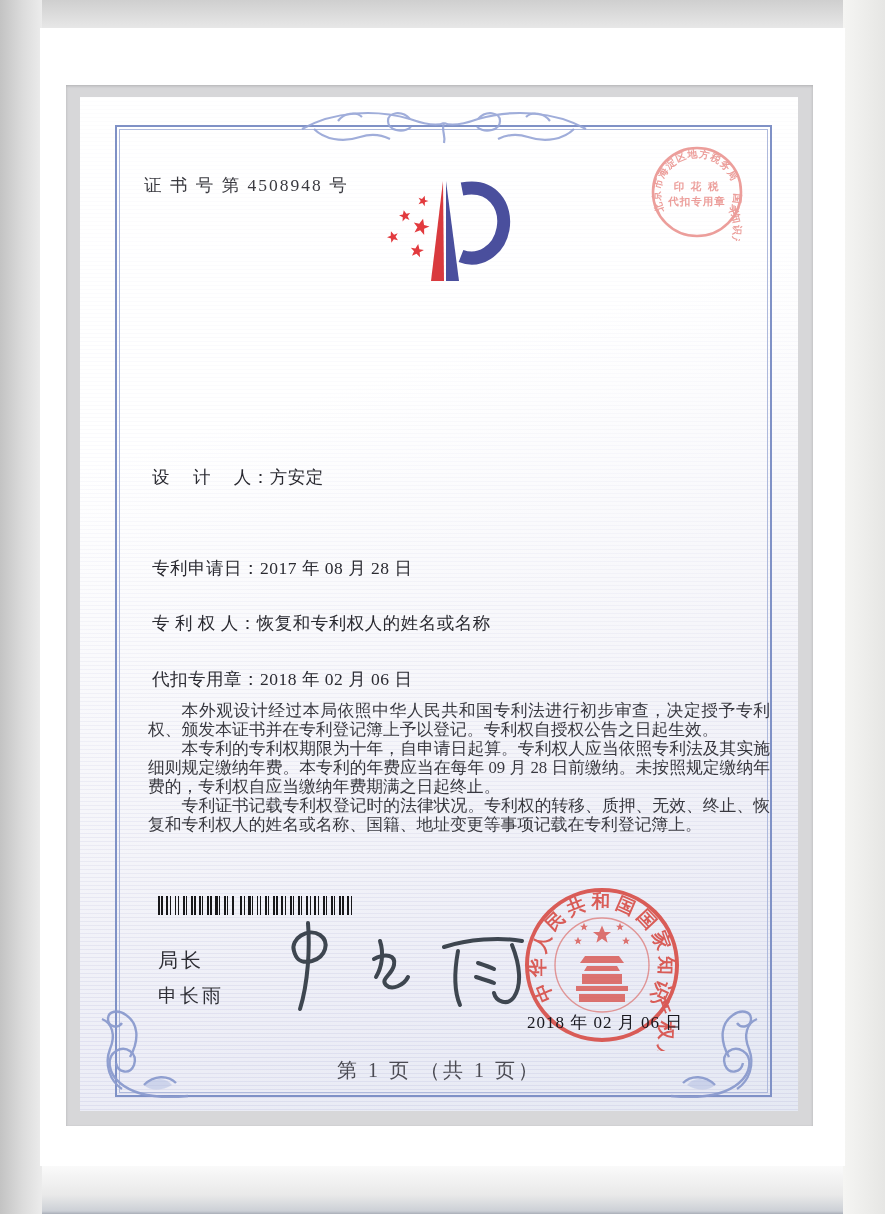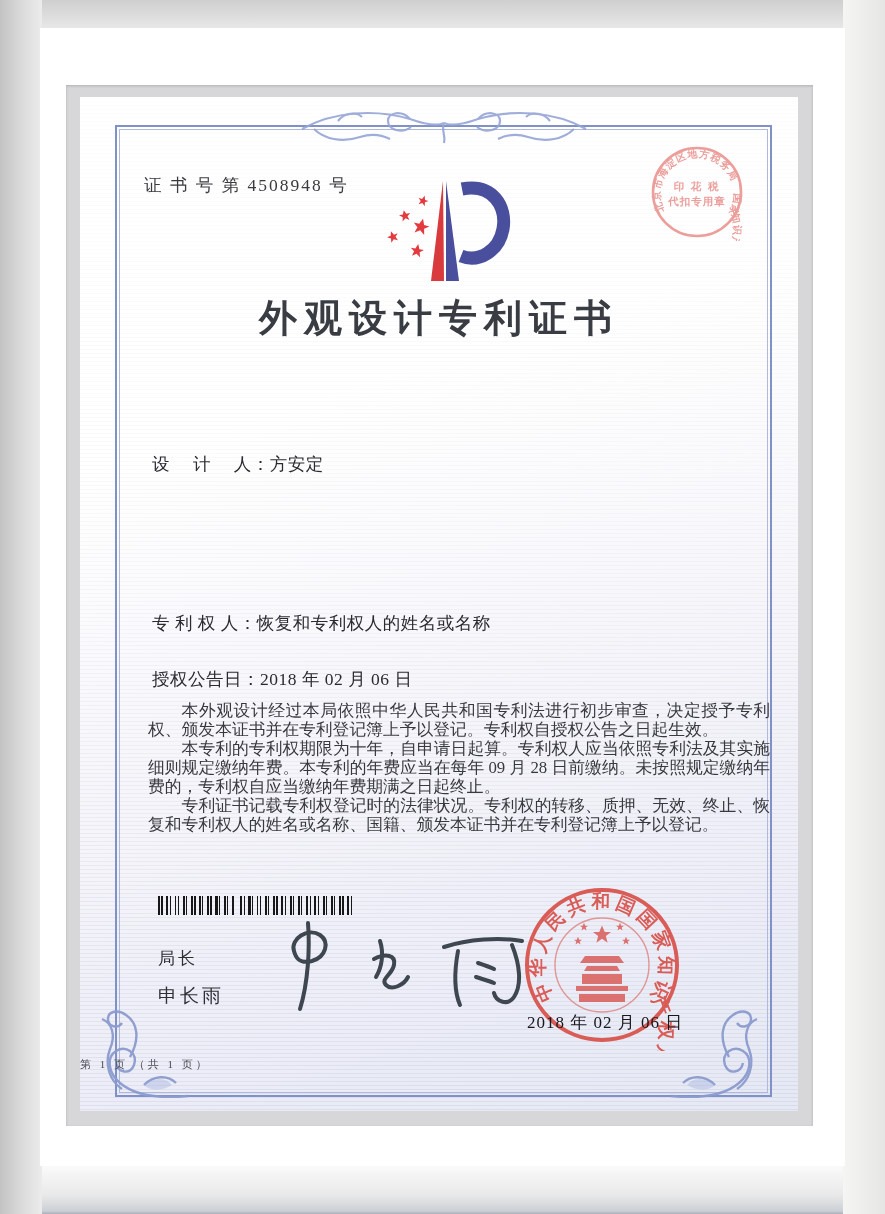--- a/index.html
+++ b/index.html
@@ -26,27 +26,27 @@
   .cert-number{position:absolute;left:64px;top:76px;font-size:17.5px;color:#3a3a40;letter-spacing:2px;}
   .logo{position:absolute;left:287px;top:82px;width:145px;height:112px;}
   .cert-title{position:absolute;left:0;top:196px;width:100%;text-align:center;font-size:38px;font-weight:700;
               color:#393d43;letter-spacing:7px;}
   .field{position:absolute;left:72px;font-size:17.5px;color:#2a2a31;letter-spacing:.5px;white-space:nowrap;}
   .body-text{position:absolute;left:68px;top:604px;width:622px;}
   .body-text p{margin:0;font-size:16.8px;line-height:19px;color:#38383f;text-align:justify;text-indent:2em;}
   .barcode{position:absolute;left:78px;top:799px;width:196px;height:19px;background:
      repeating-linear-gradient(90deg,#17171a 0 1.5px,transparent 1.5px 3px,#17171a 3px 4.5px,transparent 4.5px 8px,
      #17171a 8px 10px,transparent 10px 11.5px,#17171a 11.5px 12.5px,transparent 12.5px 16.5px);}
-  .director-title{position:absolute;left:78px;top:850px;font-size:17px;color:#2e2e35;letter-spacing:3px;font-family:Liberation Sans, sans-serif;}
+  .director-title{position:absolute;left:78px;top:850px;font-size:20px;color:#2e2e35;letter-spacing:3px;font-family:Liberation Sans, sans-serif;}
   .director-name{position:absolute;left:78px;top:886px;font-size:19px;color:#2e2e35;letter-spacing:3px;font-family:Liberation Sans, sans-serif;}
   .signature{position:absolute;left:182px;top:818px;width:295px;height:105px;}
   .seal{position:absolute;left:436px;top:782px;width:172px;height:172px;opacity:.92;}
   .seal-date{position:absolute;left:447px;top:914px;font-size:17px;color:#17171e;letter-spacing:1px;white-space:nowrap;}
   .tax-stamp{position:absolute;left:568px;top:46px;width:98px;height:98px;opacity:.85;}
-  .page-footer{position:absolute;left:0;top:960px;width:100%;font-size:11px;color:#4b4b53;letter-spacing:3px;}
+  .page-footer{position:absolute;left:0;top:960px;width:100%;text-align:center;font-size:20px;color:#4b4b53;letter-spacing:3px;}
 </style>
 </head>
 <body>
 
 <div class="scene">
   <div class="f-top"></div>
   <div class="f-bottom"></div>
   <div class="f-left"></div>
   <div class="f-right"></div>
   <div class="f-face"></div>
@@ -101,30 +101,30 @@
       <path d="M95,10 C126,4 140,28 136,50 C132,72 112,84 94,77" fill="none" stroke="#4a4f9d" stroke-width="13"></path>
       <path d="M76,2 L64,102 L77,102 Z" fill="#d93a3e"></path>
       <path d="M79,2 L79,102 L92,102 Z" fill="#4a4f9d"></path>
       <use href="#st" fill="#e23a3e" transform="translate(56,22) scale(0.55) rotate(18)"></use>
       <use href="#st" fill="#e23a3e" transform="translate(38,37) scale(0.6) rotate(-12)"></use>
       <use href="#st" fill="#e23a3e" transform="translate(54,48) scale(0.85) rotate(14)"></use>
       <use href="#st" fill="#e23a3e" transform="translate(26,58) scale(0.6) rotate(-20)"></use>
       <use href="#st" fill="#e23a3e" transform="translate(50,72) scale(0.7) rotate(10)"></use>
     </svg>
 
-    <div class="cert-title">外观设计专利证书</div>
 
-    <div class="field" style="top:355px"><span>设　 计　 人：</span><span>方安定</span></div>
+    <div class="field" style="top:368px"><span>设　 计　 人：</span><span>方安定</span></div>
+    <div class="field" style="top:459px"><span>专利申请日：</span><span>2017 年 08 月 28 日</span></div>
     <div class="field" style="top:514px"><span>专 利 权 人：</span><span>恢复和专利权人的姓名或名称</span></div>
-    <div class="field" style="top:570px"><span>授权公告日：</span><span>2018 年 02 月 06 日</span></div>
+    <div class="field" style="top:570px"><span>代扣专用章：</span><span>2018 年 02 月 06 日</span></div>
 
     <div class="body-text">
       <p>本外观设计经过本局依照中华人民共和国专利法进行初步审查，决定授予专利权、颁发本证书并在专利登记簿上予以登记。专利权自授权公告之日起生效。</p>
       <p>本专利的专利权期限为十年，自申请日起算。专利权人应当依照专利法及其实施细则规定缴纳年费。本专利的年费应当在每年 09 月 28 日前缴纳。未按照规定缴纳年费的，专利权自应当缴纳年费期满之日起终止。</p>
-      <p>专利证书记载专利权登记时的法律状况。专利权的转移、质押、无效、终止、恢复和专利权人的姓名或名称、国籍、颁发本证书并在专利登记簿上予以登记。</p>
+      <p>专利证书记载专利权登记时的法律状况。专利权的转移、质押、无效、终止、恢复和专利权人的姓名或名称、国籍、地址变更等事项记载在专利登记簿上。</p>
     </div>
 
     <div class="barcode"></div>
 
     <div class="director-title">局长</div>
     <div class="director-name">申长雨</div>
     <svg class="signature" viewBox="0 0 295 105">
       <g stroke="#3e4650" stroke-width="4" fill="none" stroke-linecap="round">
         <path d="M32,36 C28,24 46,12 58,20 C68,27 64,42 50,46 C38,49 34,44 32,36"></path>
         <path d="M46,8 C48,34 46,68 38,94"></path>

